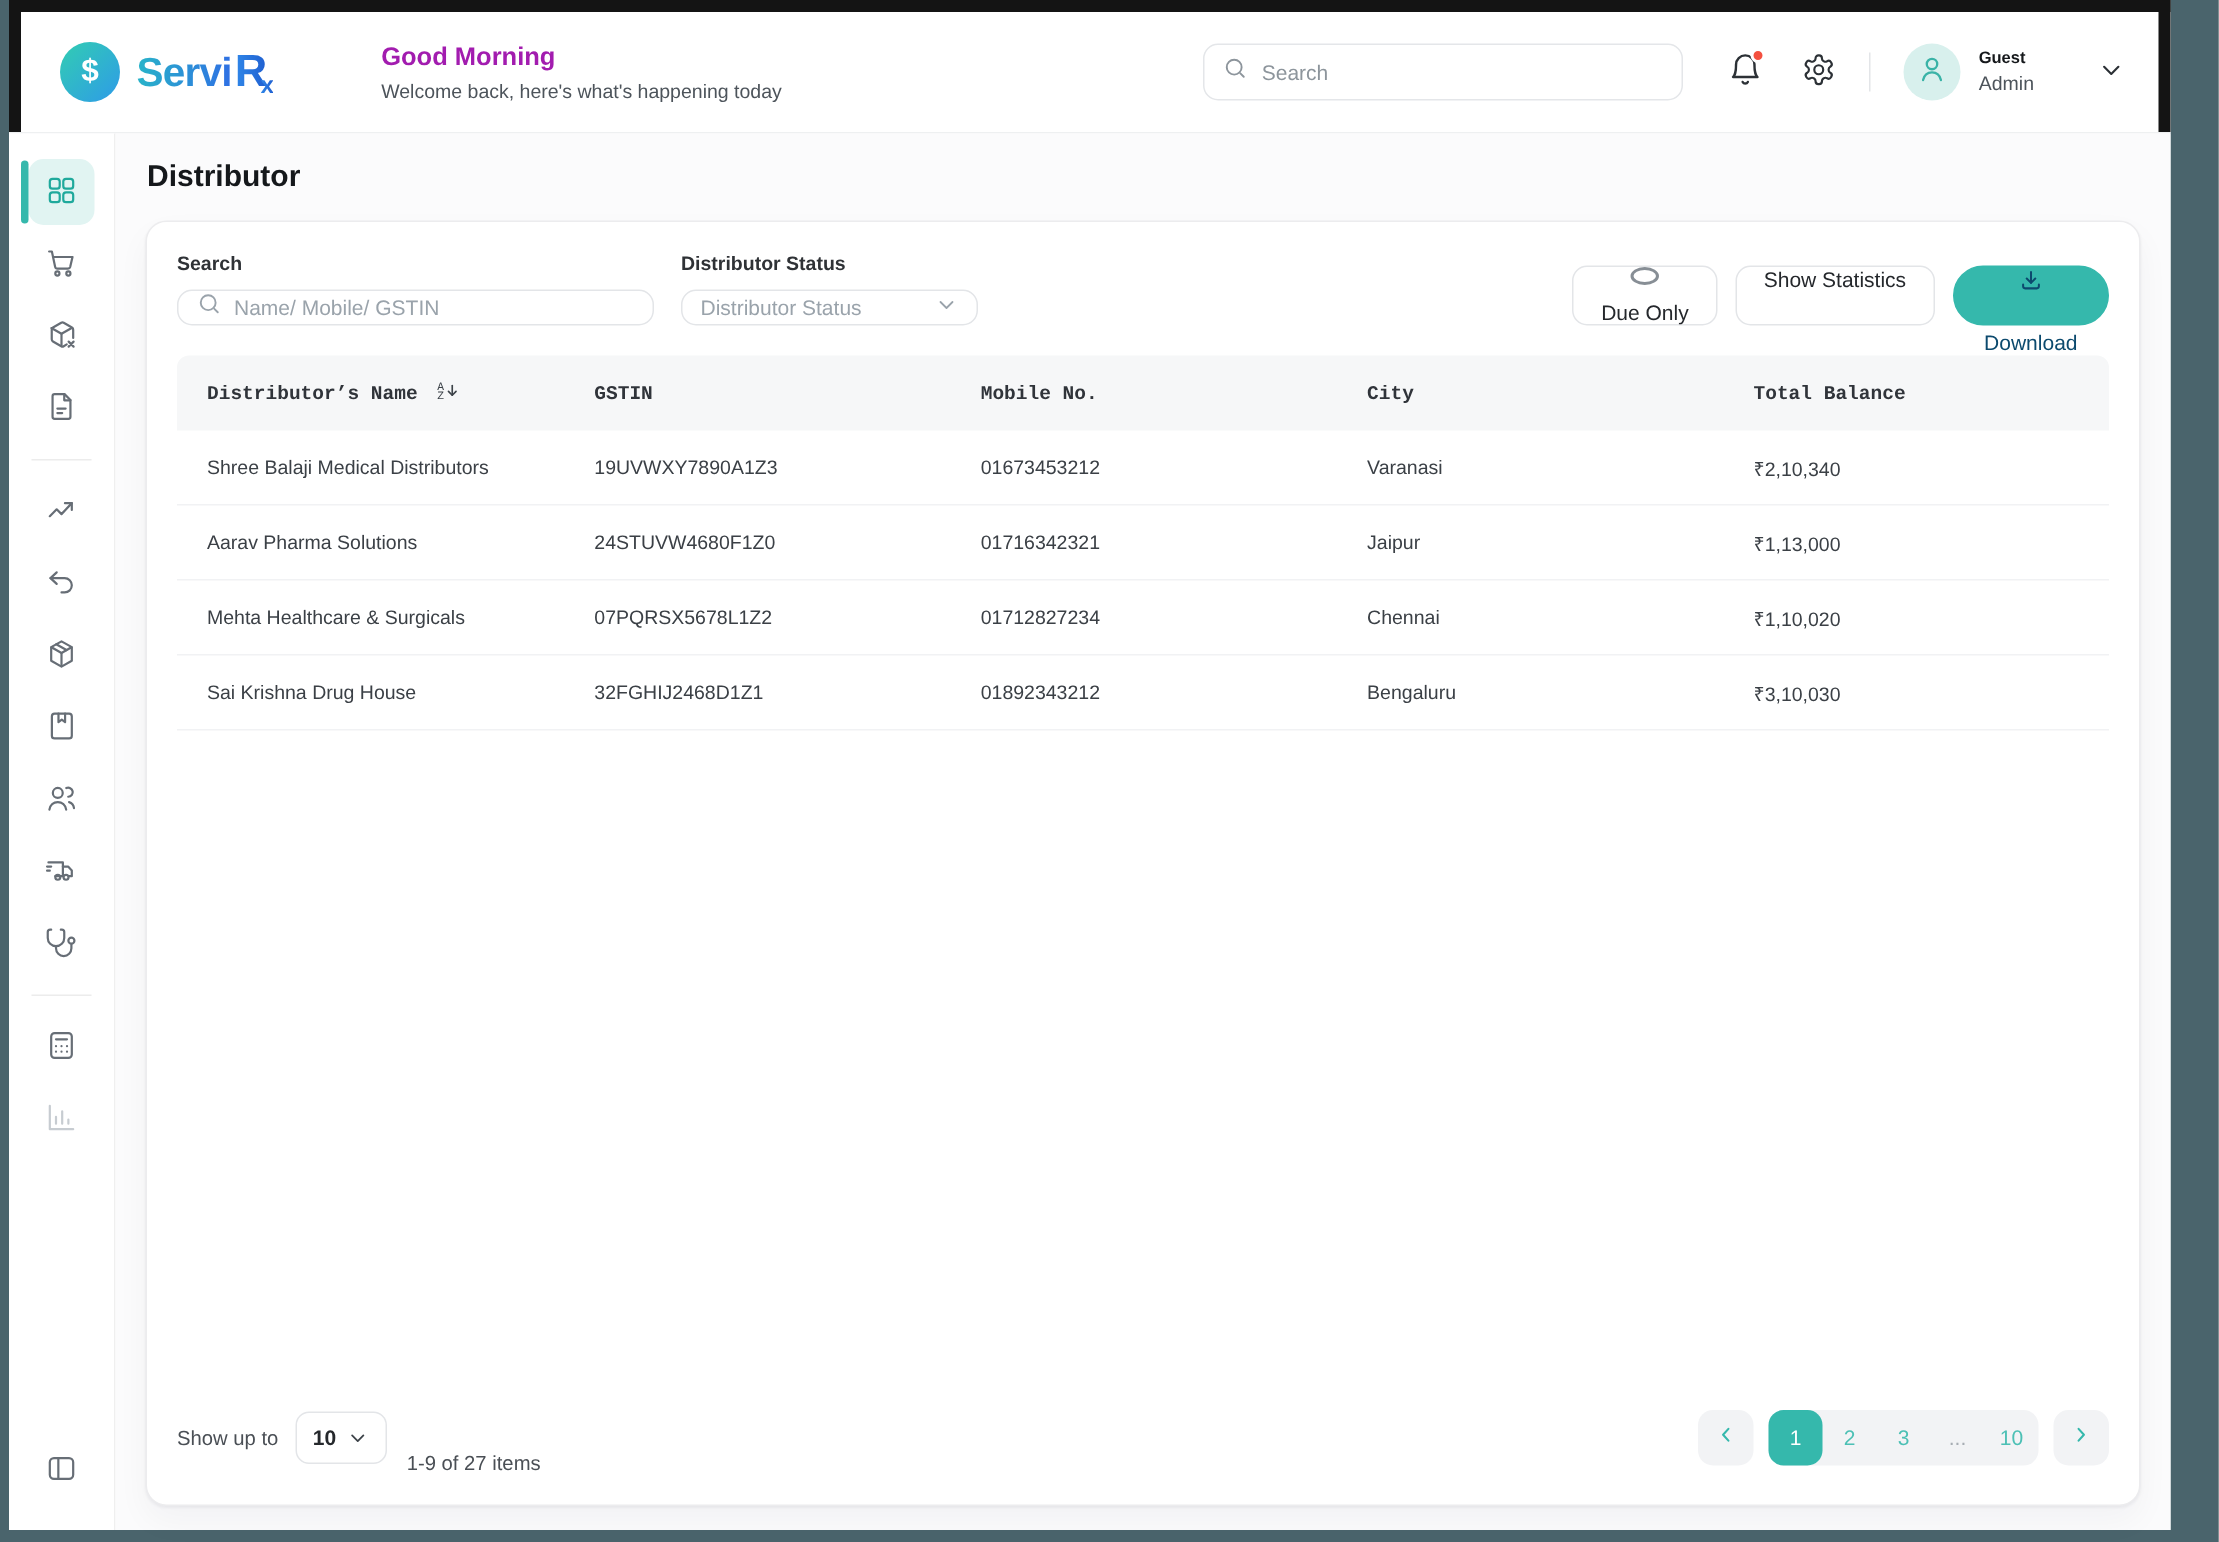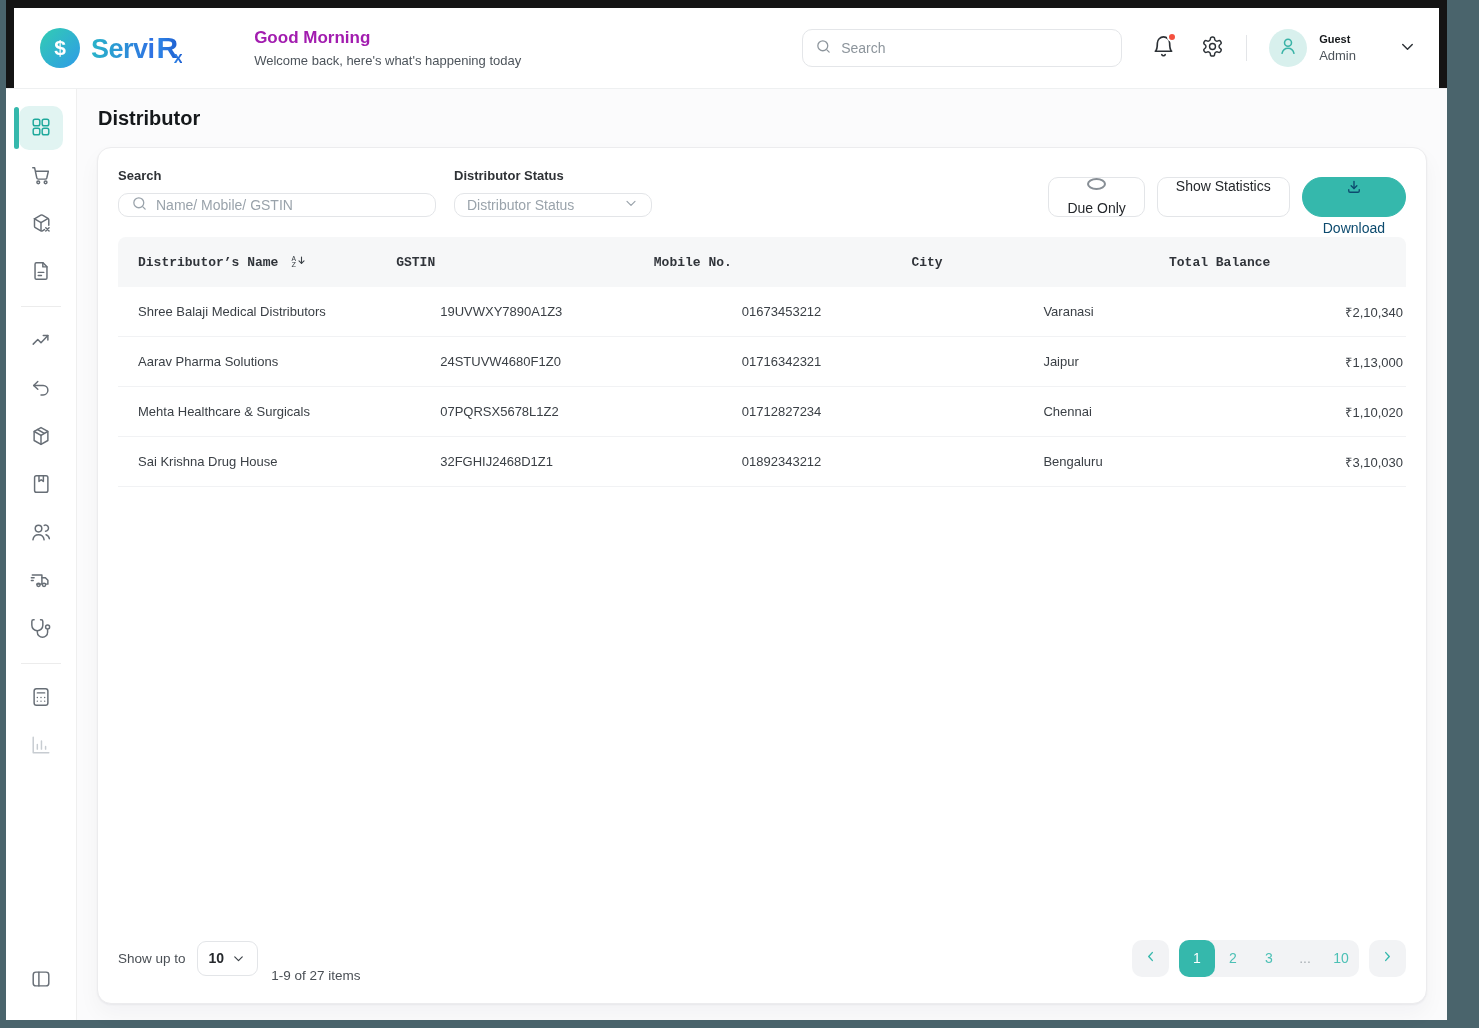--- a/index.html
+++ b/index.html
@@ -67,21 +67,21 @@
 
   
   .tgrid{ display:grid; grid-template-columns:21.6% 20% 20% 20% 18.4%; align-items:center; }
   .thead{ background:#F6F7F8; border-radius:8px 8px 0 0; height:50px; font-size:13px; font-weight:bold; color:#30343a;font-family:Liberation Mono, monospace; }
   .th, .td{ padding-right:8px; }
   .th:first-child, .td:first-child{ padding-left:20px; }
   .th{ display:flex; align-items:center; }
   .sort-icon{ display:inline-flex; align-items:center; margin-left:13px; cursor:pointer; color:#3c4248; }
   .sort-letters{ display:flex; flex-direction:column; font-size:7.5px; line-height:6.5px; font-weight:normal; }
   .sort-letters i{ font-style:normal; }
-  .trow{ height:50px; border-bottom:1px solid #f1f2f4; font-size:13px; color:#3b4046;gap:44px; }
+  .trow{ height:50px; border-bottom:1px solid #f1f2f4; font-size:13px; color:#3b4046; }
   .card .flex-fill{ flex:1; }
 
   
   .card-footer{ display:flex; align-items:center; padding-top:14px; }
   .foot-label{ font-size:13.5px; color:#4a4f55; }
   .pagesize{ height:35px; border:1px solid #e3e5e8; border-radius:9px; display:flex; align-items:center; gap:7px; padding:0 11px; margin:0 11px; font-size:14px; font-weight:bold; color:#25282c; background:#fff; cursor:pointer; font-family:inherit; }
   .pagesize .chev{ color:#3c4248; display:flex; }
   .range-text{ font-size:13.5px; color:#4a4f55; margin-left:2px;margin-top:35px; }
   .pagination{ margin-left:auto; display:flex; align-items:center; gap:10px; }
   .page-nav{ width:37px; height:37px; border-radius:10px; border:none; background:#F2F3F5; color:var(--accent); display:flex; align-items:center; justify-content:center; cursor:pointer; }

